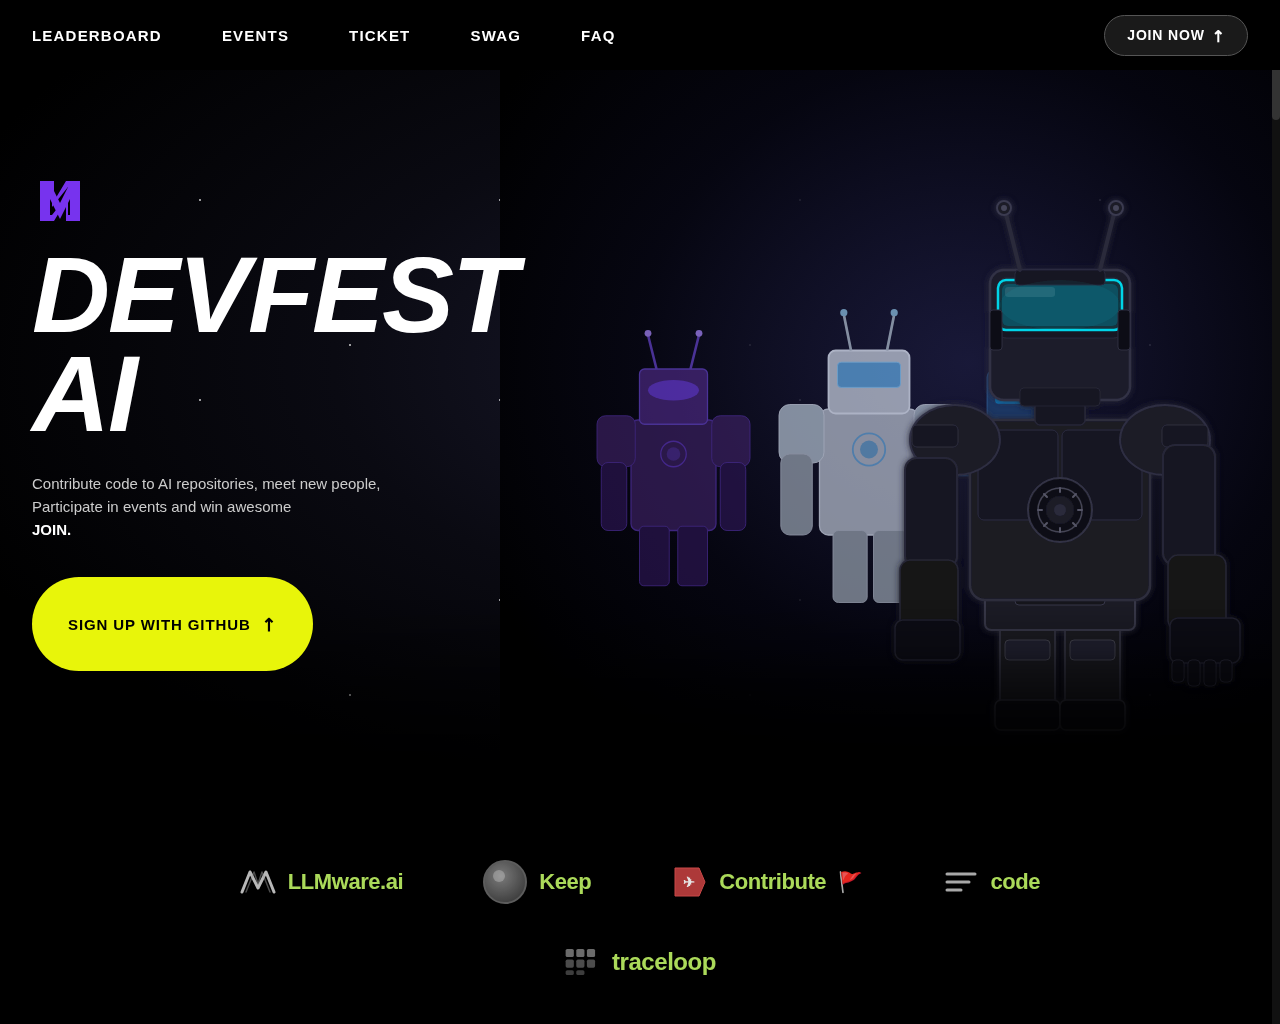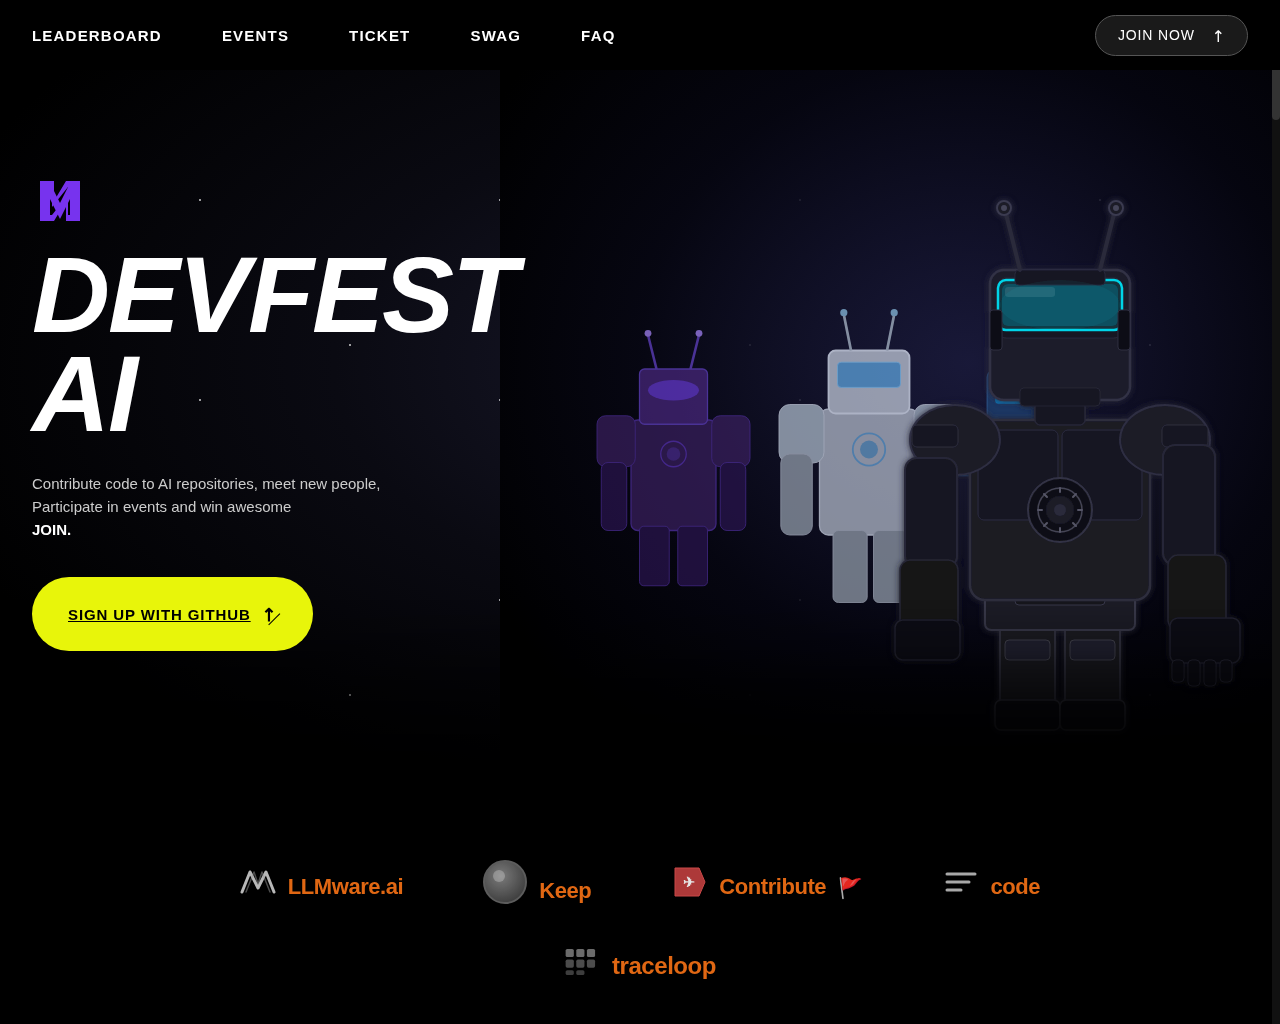--- a/index.html
+++ b/index.html
@@ -41,26 +41,26 @@
       cursor: pointer;
     }
 
     .join-now-btn {
       background: #1a1a1a;
       color: #fff;
       border: 1.5px solid #555;
       border-radius: 24px;
       padding: 10px 22px;
       font-size: 14px;
-      font-weight: 400;
+      font-weight: 700;
       letter-spacing: 0.06em;
       cursor: pointer;
       display: flex;
       align-items: center;
-      gap: 16px;
+      gap: 6px;
       text-transform: uppercase;
     }
 
     .join-now-btn .arrow-icon {
       font-size: 16px;
       transform: rotate(-45deg);
       display: inline-block;
     }
 
     
@@ -134,30 +134,29 @@
     .hero-description strong {
       color: #fff;
       font-weight: 900;
     }
 
     .signup-btn {
       background: #e8f50a;
       color: #000;
       border: none;
       border-radius: 50px;
-      padding: 26px 36px;
+      padding: 36px 36px;
       font-size: 15px;
       font-weight: 800;
       letter-spacing: 0.06em;
       text-transform: uppercase;
       cursor: pointer;
       display: inline-flex;
       align-items: center;
       gap: 10px;
-      text-decoration: underline;
     }
 
     .signup-btn .arrow-icon {
       font-size: 18px;
       transform: rotate(-45deg);
       display: inline-block;
     }
 
     
     .robot-scene {
@@ -178,23 +177,23 @@
     .sponsors-row {
       display: flex;
       justify-content: center;
       align-items: center;
       gap: 80px;
       flex-wrap: wrap;
     }
 
     .sponsor-item {
       display: flex;
-      align-items: flex-end;
+      align-items: center;
       gap: 12px;
-      color: #f97316;
+      color: #bef264;
       font-size: 22px;
       font-weight: 700;
       letter-spacing: -0.02em;
       opacity: 0.9;
     }
 
     .sponsor-icon {
       width: 36px;
       height: 36px;
       display: flex;

